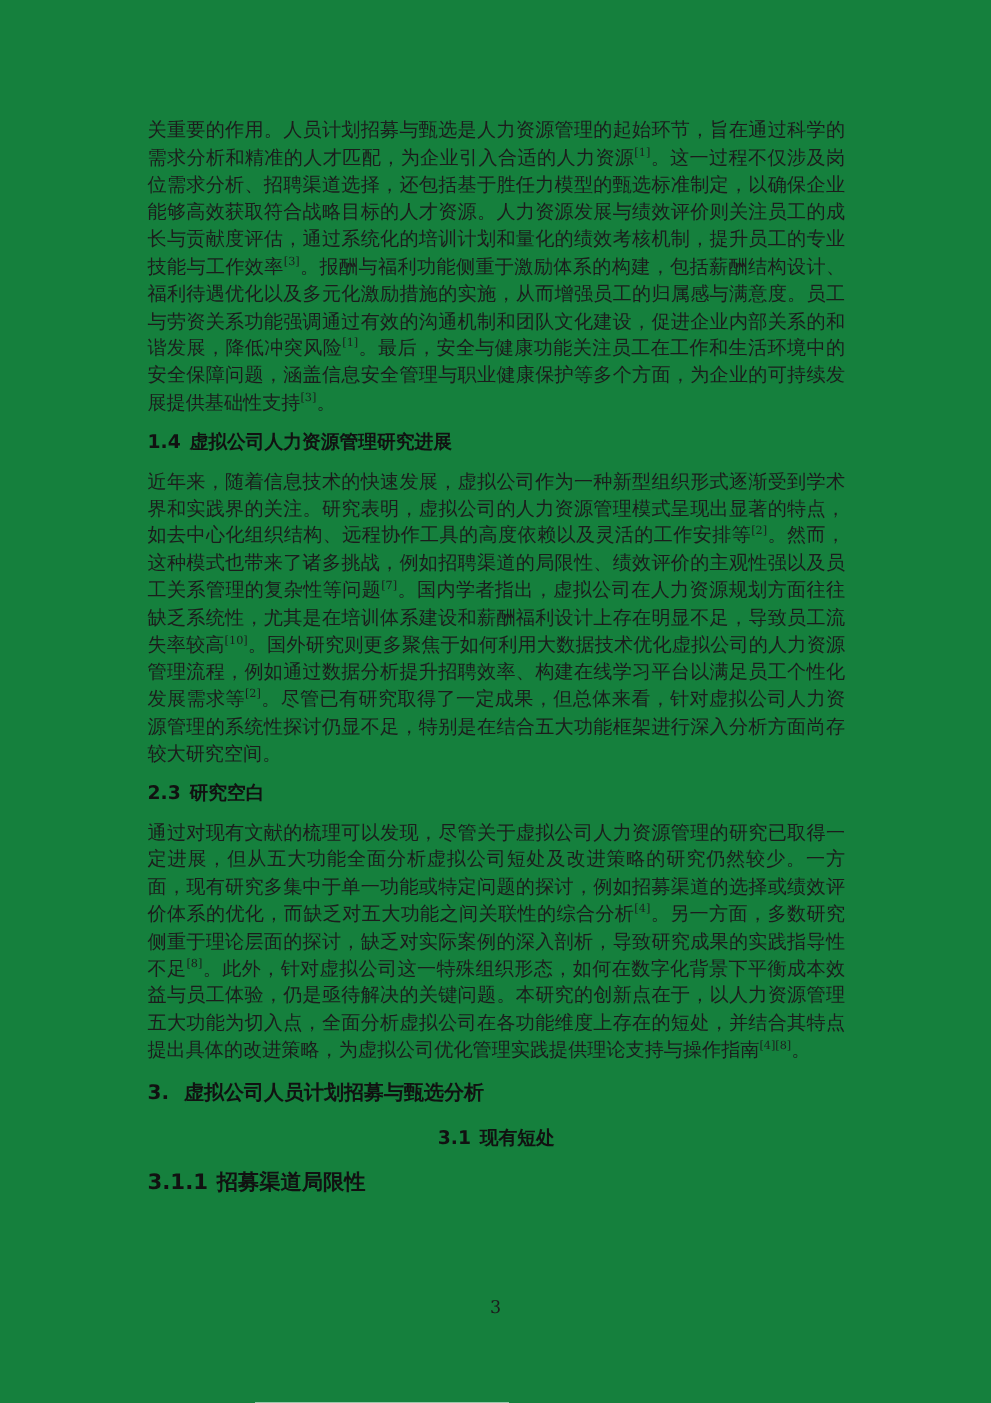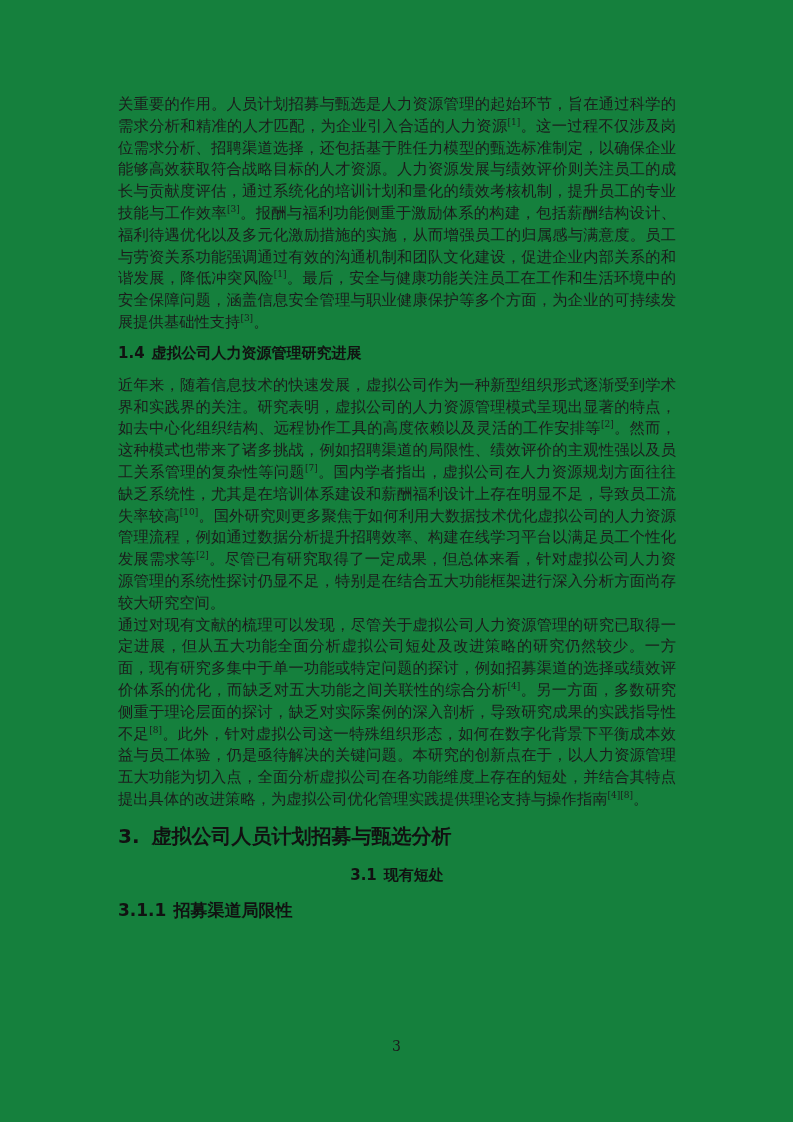--- a/index.html
+++ b/index.html
@@ -39,21 +39,21 @@
   .heading {
     font-family: "DejaVu Sans", "Liberation Sans", sans-serif;
     font-weight: bold;
     color: #111111;
   }
   .h-sub {
     font-size: 15px;
     margin: 10px 0 12px 0;
   }
   .h-major {
-    font-size: 20px;
+    font-size: 16px;
     margin: 12px 0 16px 0;
   }
   .h-mid {
     font-size: 15px;
     margin: 14px 0 14px 0;
     text-align: center;
   }
   .h-minor {
     font-size: 17px;
     margin: 14px 0 15px 0;
@@ -82,20 +82,23 @@
   <div class="content">
 
     <p class="para">关重要的作用。人员计划招募与甄选是人力资源管理的起始环节，旨在通过科学的需求分析和精准的人才匹配，为企业引入合适的人力资源<sup>[1]</sup>。这一过程不仅涉及岗位需求分析、招聘渠道选择，还包括基于胜任力模型的甄选标准制定，以确保企业能够高效获取符合战略目标的人才资源。人力资源发展与绩效评价则关注员工的成长与贡献度评估，通过系统化的培训计划和量化的绩效考核机制，提升员工的专业技能与工作效率<sup>[3]</sup>。报酬与福利功能侧重于激励体系的构建，包括薪酬结构设计、福利待遇优化以及多元化激励措施的实施，从而增强员工的归属感与满意度。员工与劳资关系功能强调通过有效的沟通机制和团队文化建设，促进企业内部关系的和谐发展，降低冲突风险<sup>[1]</sup>。最后，安全与健康功能关注员工在工作和生活环境中的安全保障问题，涵盖信息安全管理与职业健康保护等多个方面，为企业的可持续发展提供基础性支持<sup>[3]</sup>。</p>
 
     <div class="heading h-sub">
       <span class="h-num">1.4</span><span>虚拟公司人力资源管理研究进展</span>
     </div>
 
     <p class="para">近年来，随着信息技术的快速发展，虚拟公司作为一种新型组织形式逐渐受到学术界和实践界的关注。研究表明，虚拟公司的人力资源管理模式呈现出显著的特点，如去中心化组织结构、远程协作工具的高度依赖以及灵活的工作安排等<sup>[2]</sup>。然而，这种模式也带来了诸多挑战，例如招聘渠道的局限性、绩效评价的主观性强以及员工关系管理的复杂性等问题<sup>[7]</sup>。国内学者指出，虚拟公司在人力资源规划方面往往缺乏系统性，尤其是在培训体系建设和薪酬福利设计上存在明显不足，导致员工流失率较高<sup>[10]</sup>。国外研究则更多聚焦于如何利用大数据技术优化虚拟公司的人力资源管理流程，例如通过数据分析提升招聘效率、构建在线学习平台以满足员工个性化发展需求等<sup>[2]</sup>。尽管已有研究取得了一定成果，但总体来看，针对虚拟公司人力资源管理的系统性探讨仍显不足，特别是在结合五大功能框架进行深入分析方面尚存较大研究空间。</p>
 
+    <div class="heading h-sub">
+      <span class="h-num">2.3</span><span>研究空白</span>
+    </div>
 
     <p class="para">通过对现有文献的梳理可以发现，尽管关于虚拟公司人力资源管理的研究已取得一定进展，但从五大功能全面分析虚拟公司短处及改进策略的研究仍然较少。一方面，现有研究多集中于单一功能或特定问题的探讨，例如招募渠道的选择或绩效评价体系的优化，而缺乏对五大功能之间关联性的综合分析<sup>[4]</sup>。另一方面，多数研究侧重于理论层面的探讨，缺乏对实际案例的深入剖析，导致研究成果的实践指导性不足<sup>[8]</sup>。此外，针对虚拟公司这一特殊组织形态，如何在数字化背景下平衡成本效益与员工体验，仍是亟待解决的关键问题。本研究的创新点在于，以人力资源管理五大功能为切入点，全面分析虚拟公司在各功能维度上存在的短处，并结合其特点提出具体的改进策略，为虚拟公司优化管理实践提供理论支持与操作指南<sup>[4]</sup><sup>[8]</sup>。</p>
 
     <div class="heading h-major">
       <span class="h-num">3.</span><span>虚拟公司人员计划招募与甄选分析</span>
     </div>
 
     <div class="heading h-mid">
       <span class="h-num">3.1</span><span>现有短处</span>
     </div>

